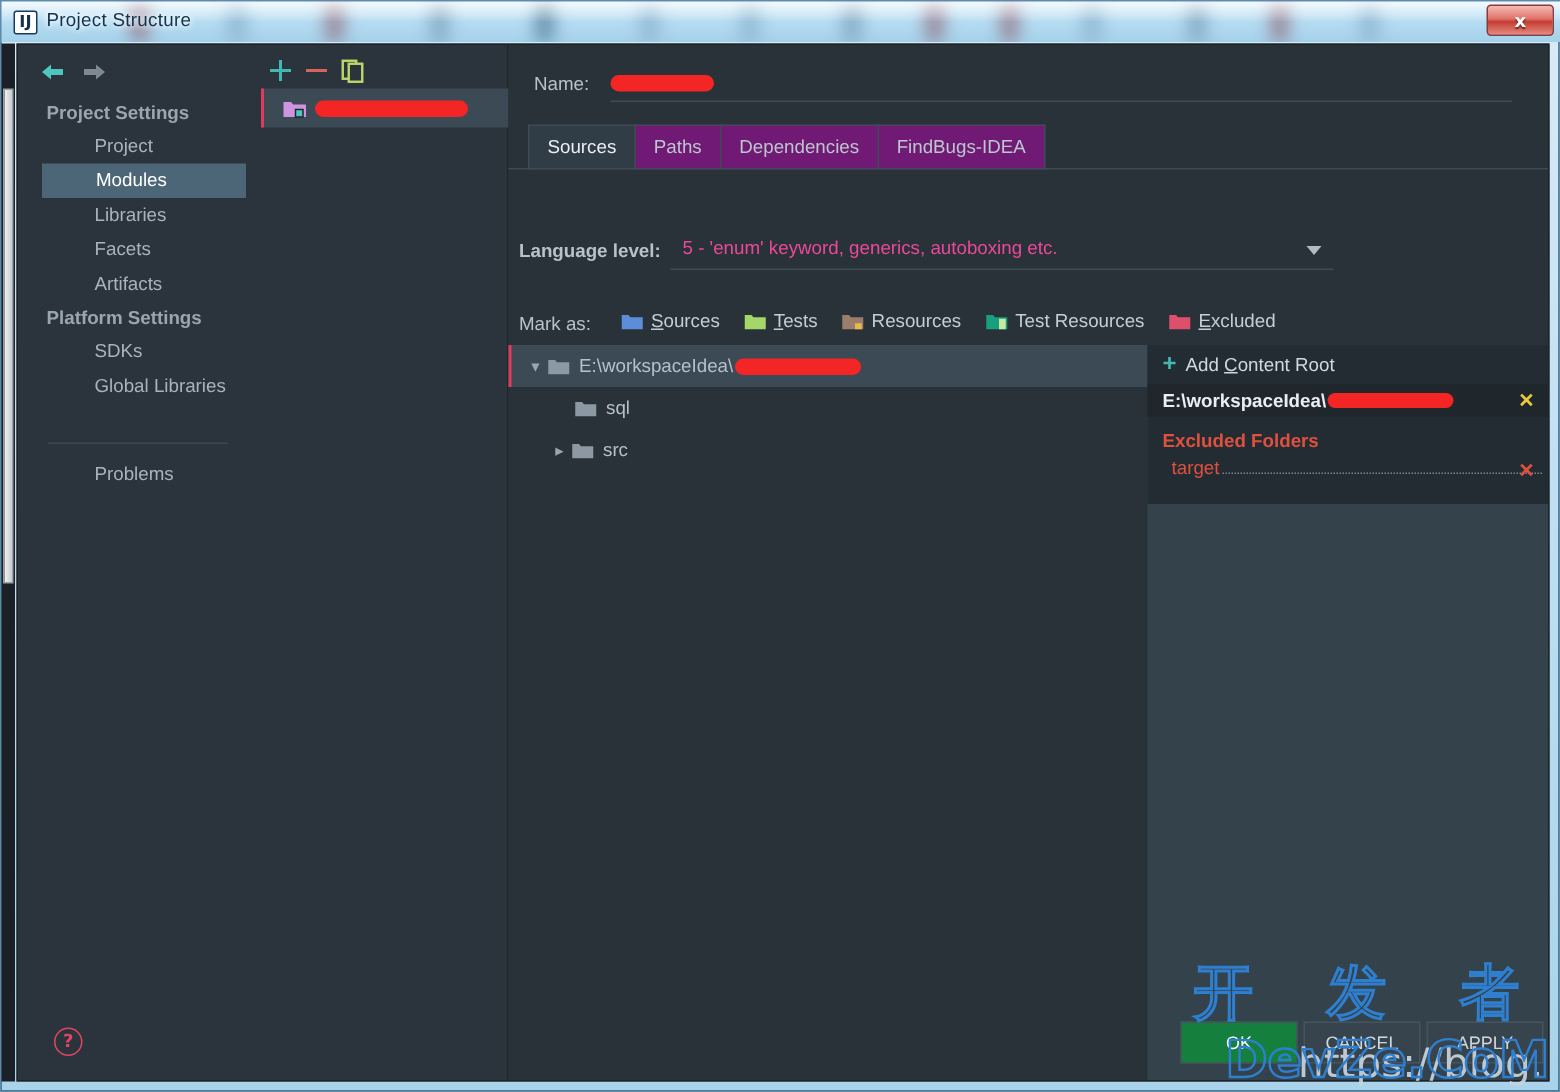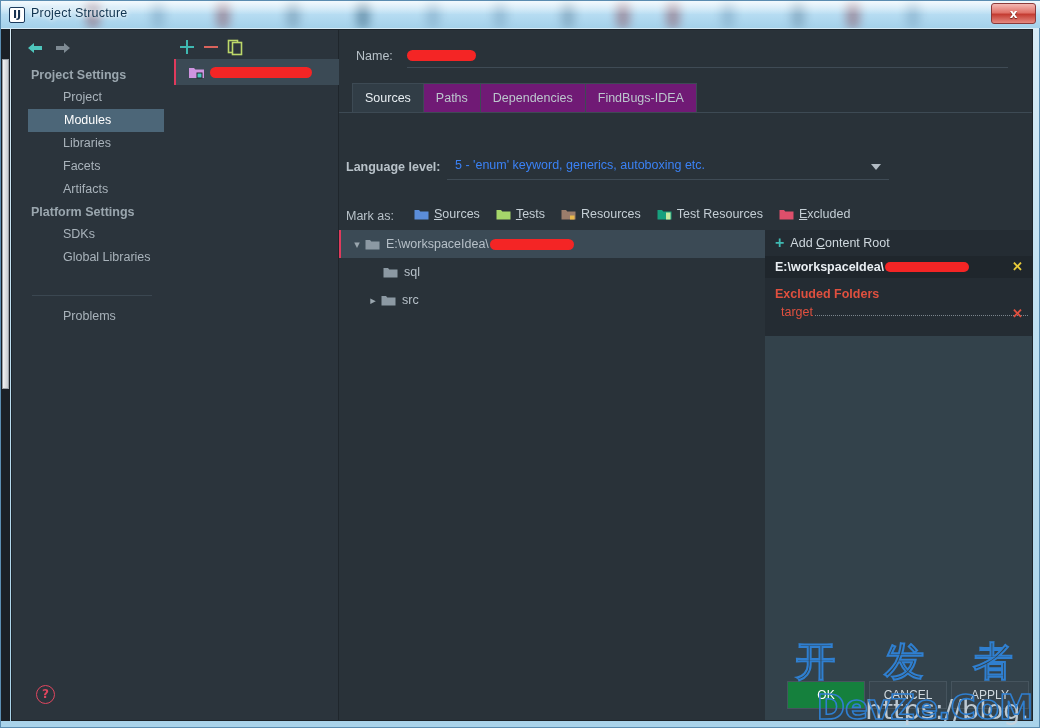--- a/index.html
+++ b/index.html
@@ -144,21 +144,21 @@
   }
   .tab.active { background: #313d46; color: #e8eef2; }
   #tab-underline {
     position: absolute; left: 0; top: 82px; right: 0; height: 1px; background: #3d4a54;
   }
 
   #lang-label { left: 7px; top: 130px; font-weight: bold; }
   #lang-select {
     position: absolute; left: 108px; top: 126px; right: 143px; height: 24px;
     border-bottom: 1px solid #3f4b55;
-    font-size: 12.5px; color: #3b82f6; cursor: pointer; text-align: right;
+    font-size: 12.5px; color: #ec4899; cursor: pointer; text-align: right;
   }
   #lang-select-text { position: absolute; left: 8px; top: 2px; }
   #lang-caret { position: absolute; right: 8px; top: 8px; width: 0; height: 0;
     border-left: 5px solid transparent; border-right: 5px solid transparent; border-top: 6px solid #b2bcc4; }
 
   #markas-label { left: 7px; top: 179px; }
   #markas-row { position: absolute; left: 75px; top: 177px; display: flex; align-items: center; }
   .mark-item { display: flex; align-items: center; margin-right: 16px; cursor: pointer; }
   .mark-item .lbl { font-size: 12.5px; color: #c4ced5; margin-left: 5px; }
   .mark-item .lbl u { text-decoration: underline; }

